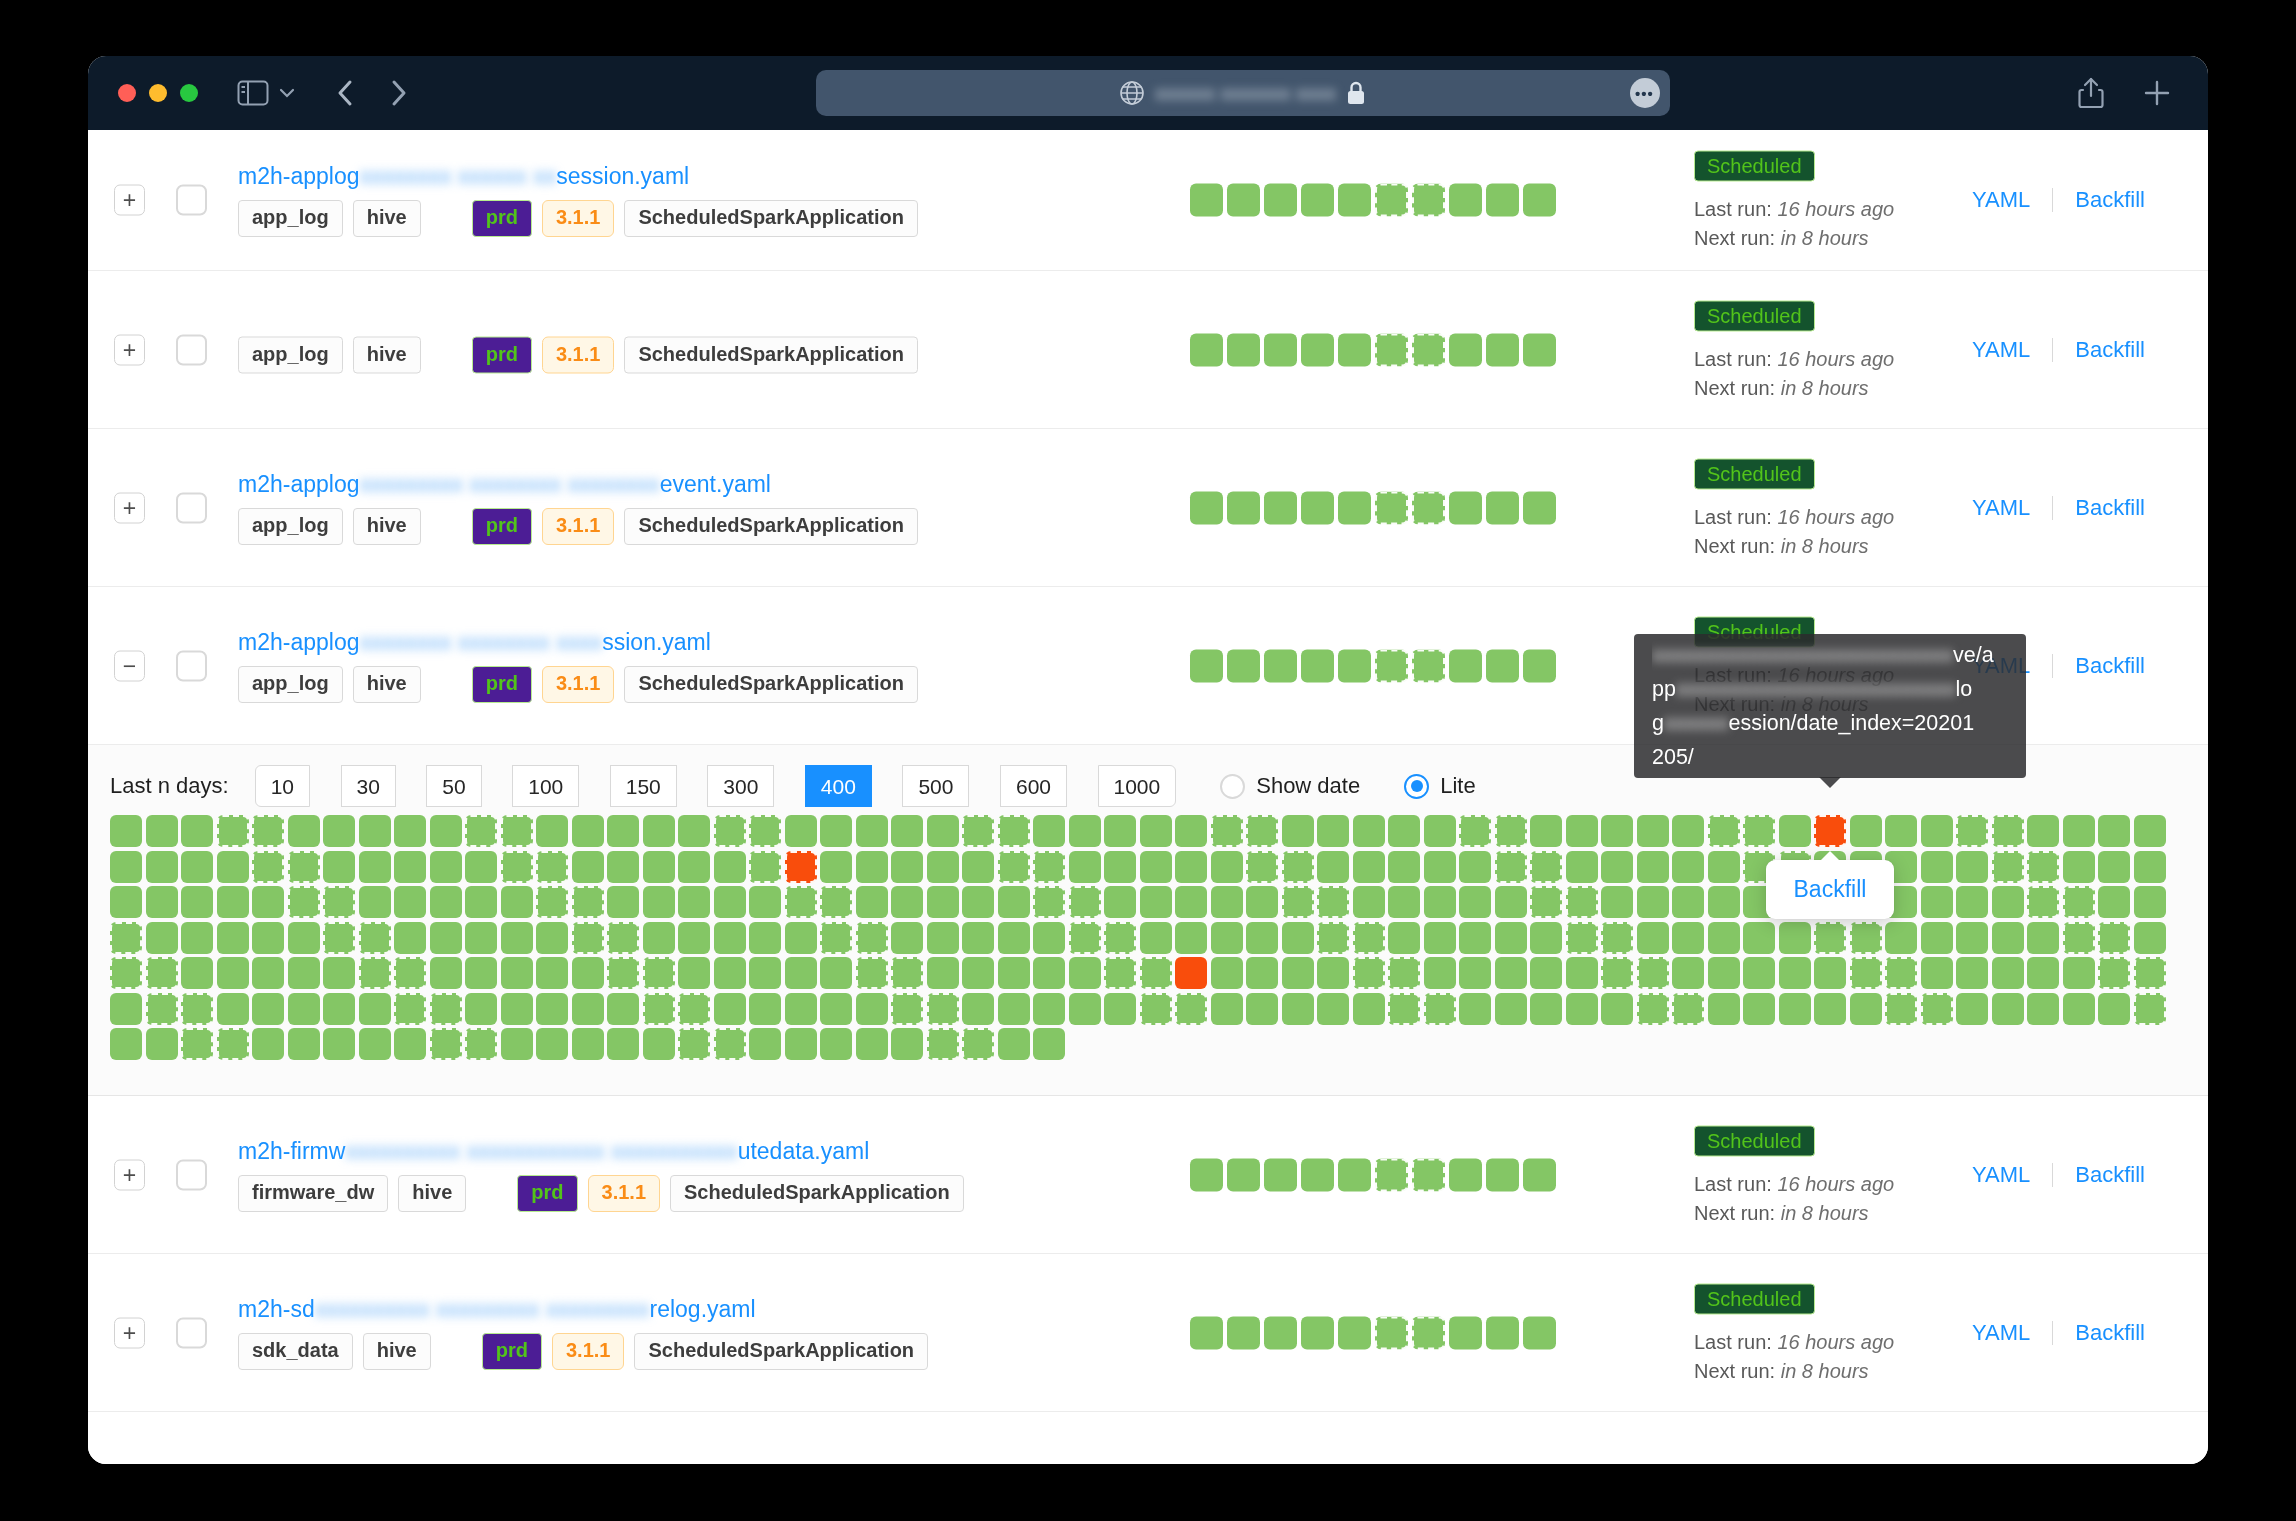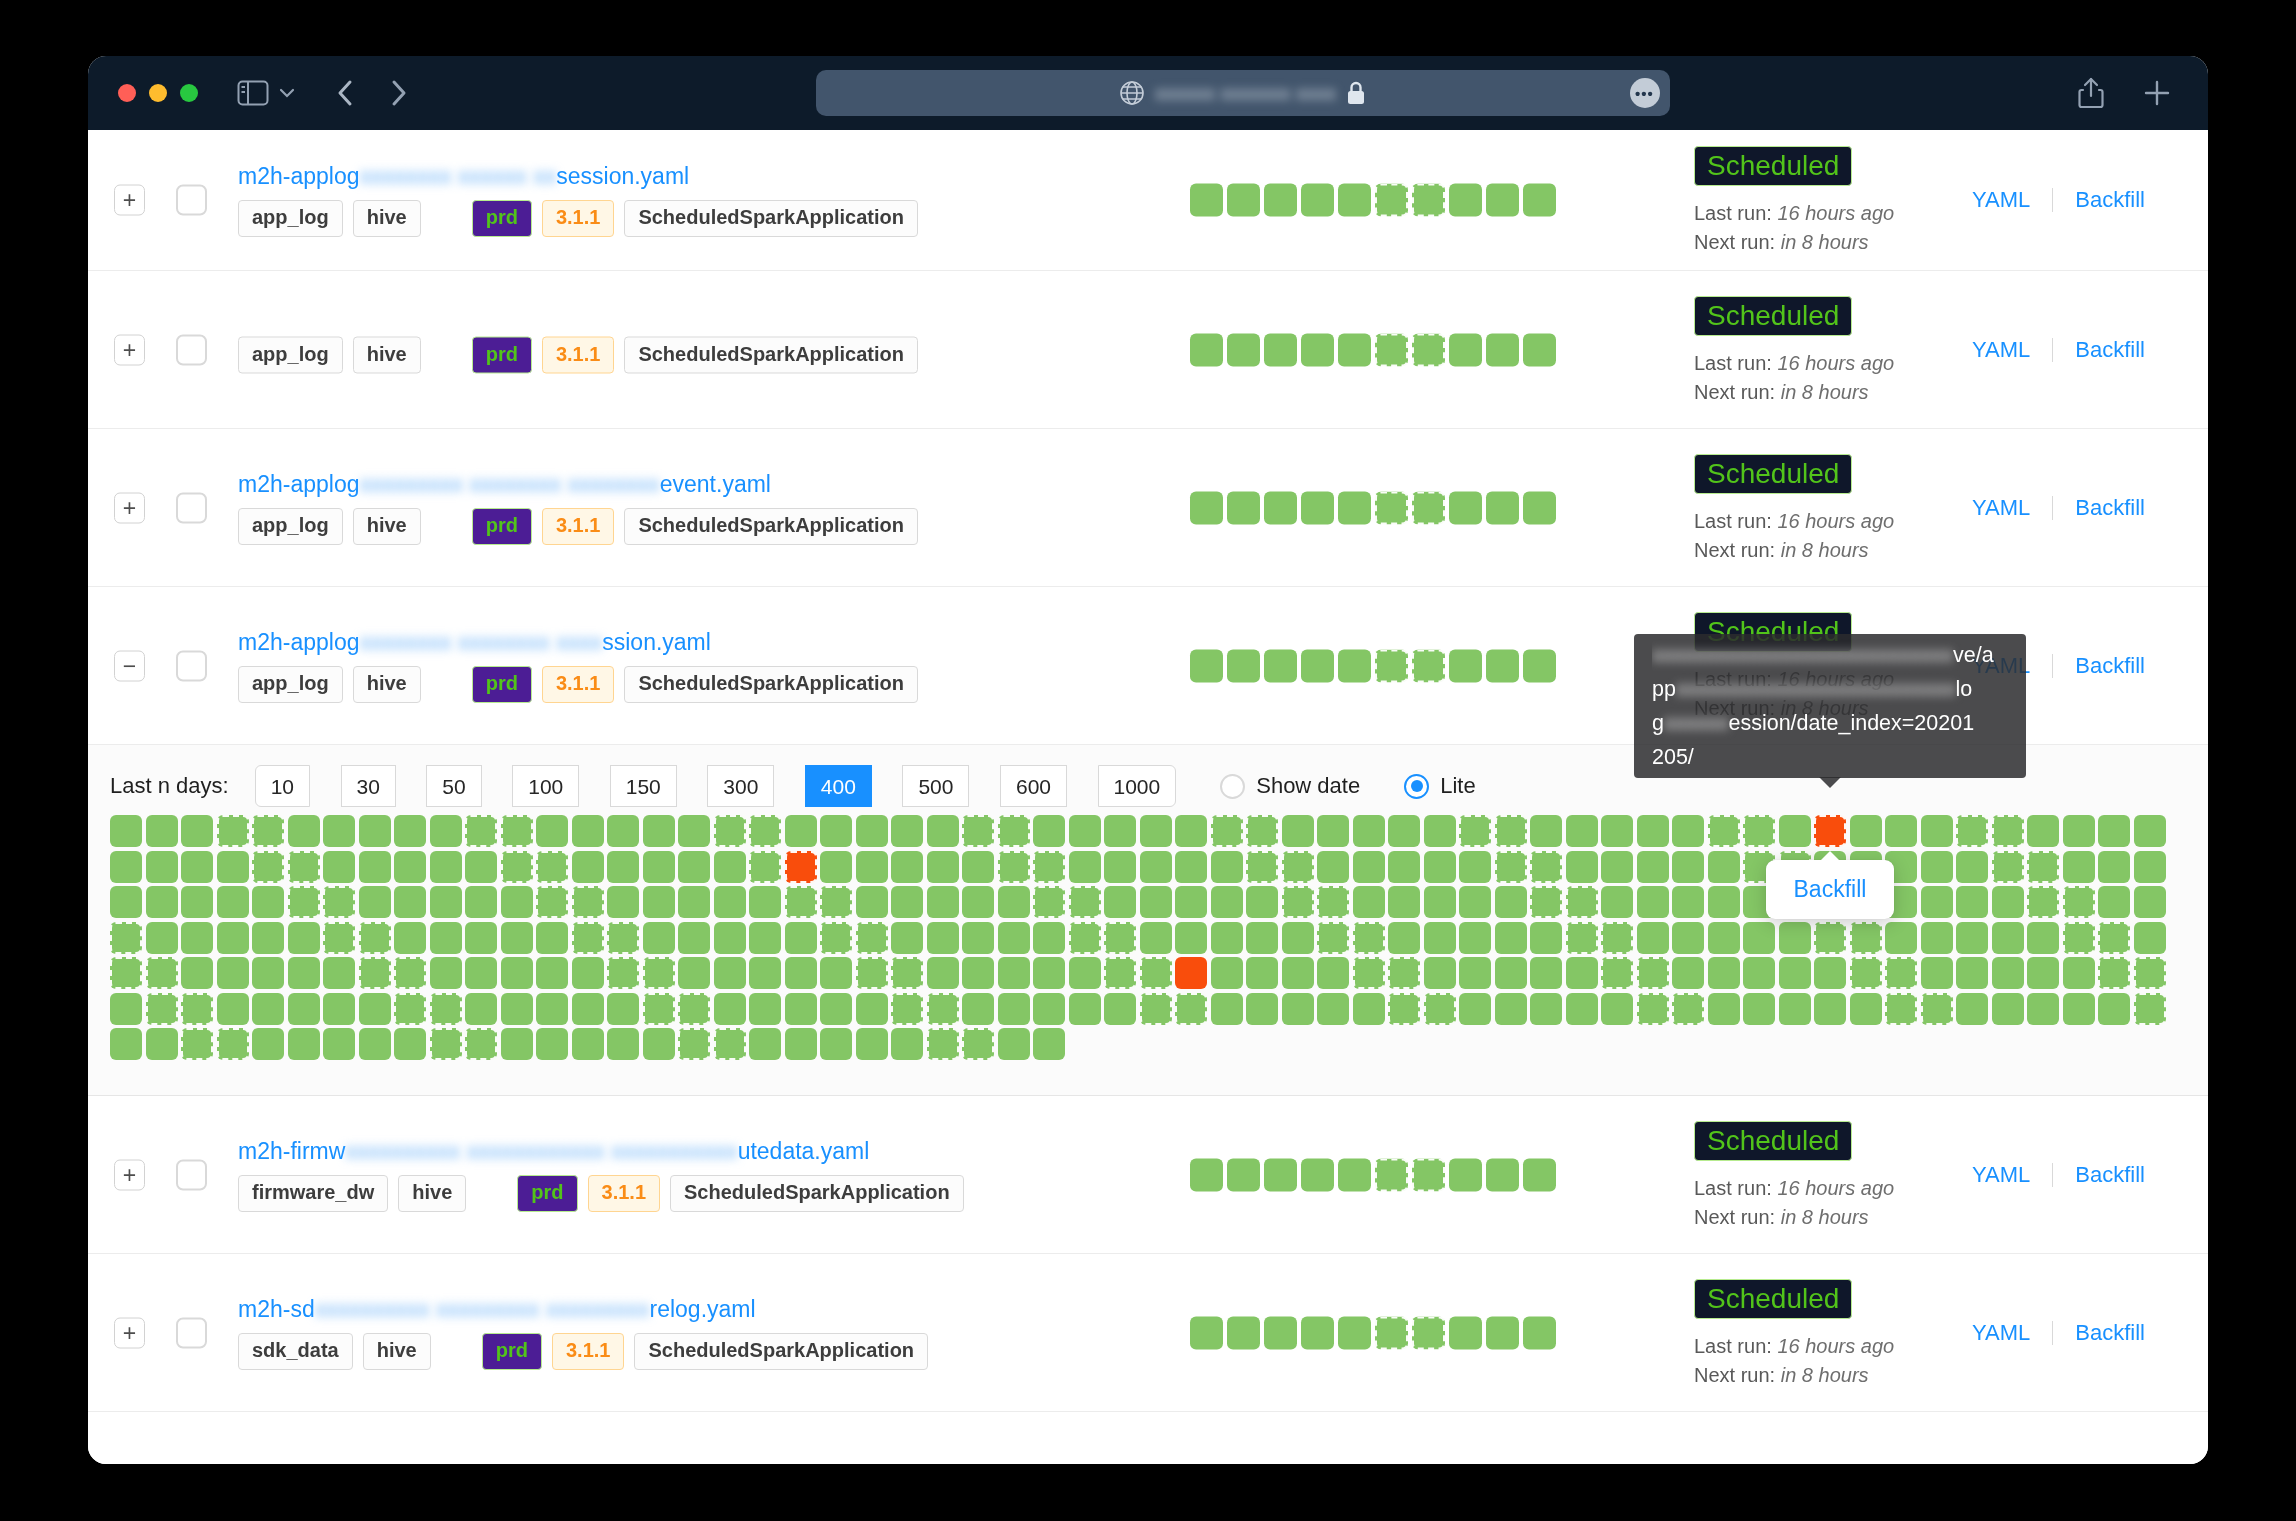--- a/index.html
+++ b/index.html
@@ -51,29 +51,29 @@
   }
   .job-main{position:absolute;left:150px;top:50%;transform:translateY(-50%);}
   .job-name{font-size:23px;color:#1890ff;text-decoration:none;display:block;white-space:nowrap;}
   .name-blur{filter:blur(5px);color:#6db3f8;}
   .tag-row{display:flex;margin-top:10px;font-weight:bold;}
   .tag{
     font-size:20px;height:35px;line-height:33px;padding:0 13px;margin-right:10px;
     border-radius:4px;border:1px solid #d9d9d9;background:#fcfcfc;color:#3d3d3d;white-space:nowrap;
   }
   .tag-env{color:#52c41a;border-color:#b7eb8f;background:#4c1d95;margin-left:41px;}
-  .tag-version{color:#fa8c16;border-color:#ffd591;background:#fff7e6;}
+  .tag-version{color:#fa8c16;border-color:#ffd591;background:#fff7e6;border-radius:6px;}
   .mini-heatmap{
     position:absolute;left:1102px;top:50%;transform:translateY(-50%);
     display:flex;
   }
   .mini-cell{width:33px;height:33px;border-radius:6px;margin-right:4px;box-sizing:border-box;}
   .status-col{position:absolute;left:1606px;top:50%;transform:translateY(-50%);width:300px;}
   .badge{
-    display:inline-block;font-size:28px;color:#52c41a;background:#0f172a;border:1px solid #b7eb8f;
+    display:inline-block;font-size:20px;color:#52c41a;background:#14532d;border:1px solid #b7eb8f;
     border-radius:4px;padding:3px 12px;margin-bottom:10px;
   }
   .run-line{font-size:20px;color:#595959;margin-top:6px;white-space:nowrap;}
   .run-line i{color:#6e6e6e;}
   .links-col{position:absolute;left:1884px;top:50%;transform:translateY(-50%);display:flex;align-items:center;white-space:nowrap;}
   .links-col a{font-size:22px;color:#1890ff;text-decoration:none;}
   .link-sep{display:inline-block;width:1px;height:24px;background:#d9d9d9;margin:0 22px;}
   
   .panel{height:351px;background:#fbfbfb;border-bottom:1px solid #e6e6e6;box-sizing:border-box;padding:20px 8px 0 22px;}
   .filterbar{display:flex;align-items:center;height:42px;margin-bottom:8px;}

